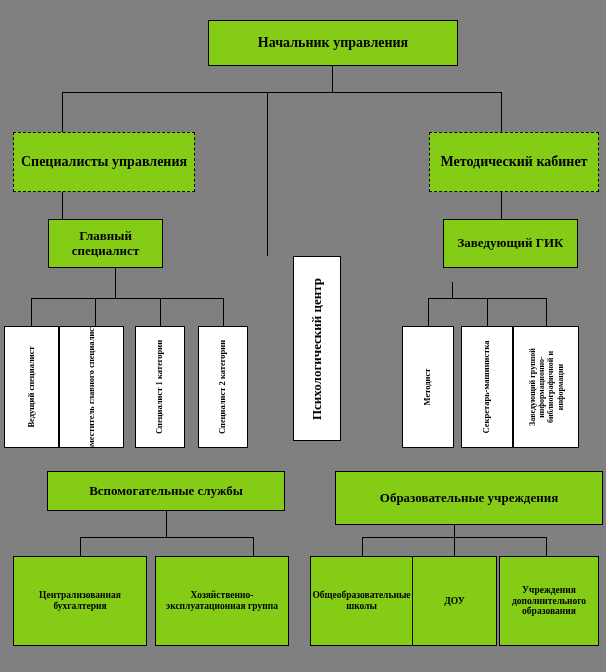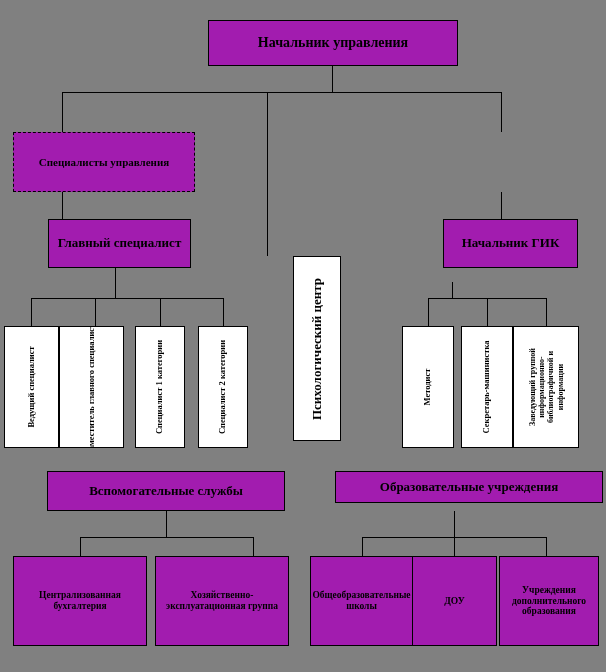--- a/index.html
+++ b/index.html
@@ -15,21 +15,21 @@
     overflow: hidden;
   }
   #canvas {
     position: absolute;
     left: 0; top: 0;
     width: 606px;
     height: 672px;
   }
   .box {
     position: absolute;
-    background: #a21caf;
+    background: #84cc16;
     border: 1px solid #000000;
     box-sizing: border-box;
     display: flex;
     align-items: center;
     justify-content: center;
     text-align: center;
     color: #000000;
     line-height: 1.15;
     z-index: 3;
   }
@@ -61,21 +61,21 @@
   }
   .line {
     position: absolute;
     background: #000000;
     z-index: 1;
   }
   .h { height: 1px; }
   .v { width: 1px; }
 
   .t-title { font-size: 14px; font-weight: bold; }
-  .t-big { font-size: 11px; font-weight: bold; }
+  .t-big { font-size: 14px; font-weight: bold; }
   .t-mid { font-size: 13px; font-weight: bold; }
   .t-small { font-size: 8.5px; font-weight: bold; }
   .t-vsmall { font-size: 8px; font-weight: bold; }
   .t-lower { font-size: 9.5px; font-weight: bold; }
 </style>
 </head>
 <body>
 
 <div id="canvas">
 
@@ -116,27 +116,30 @@
   <div class="line v" style="left:546px; top:537px; height:19px;"></div>
 
   <div class="box t-title" style="left:208px; top:20px; width:250px; height:46px;">
     <span class="txt">Начальник управления</span>
   </div>
 
   <div class="box dashed t-big" style="left:13px; top:132px; width:182px; height:60px;">
     <span class="txt">Специалисты управления</span>
   </div>
 
+  <div class="box dashed t-big" style="left:429px; top:132px; width:170px; height:60px;">
+    <span class="txt">Методический кабинет</span>
+  </div>
 
-  <div class="box t-mid" style="left:48px; top:219px; width:143px; height:49px;">
+  <div class="box t-mid" style="left:48px; top:219px; width:115px; height:49px;">
     <span class="txt">Главный специалист</span>
   </div>
 
   <div class="box t-mid" style="left:443px; top:219px; width:135px; height:49px;">
-    <span class="txt">Начальник ГИК</span>
+    <span class="txt">Заведующий ГИК</span>
   </div>
 
   <div class="vbox" style="left:293px; top:256px; width:48px; height:185px;">
     <span class="vtxt t-mid">Психологический центр</span>
   </div>
 
   <div class="vbox" style="left:4px; top:326px; width:55px; height:122px;">
     <span class="vtxt t-small">Ведущий специалист</span>
   </div>
   <div class="vbox" style="left:59px; top:326px; width:65px; height:122px;">
@@ -156,21 +159,21 @@
     <span class="vtxt t-small">Секретарь-машинистка</span>
   </div>
   <div class="vbox" style="left:513px; top:326px; width:66px; height:122px;">
     <span class="vtxt t-vsmall" style="white-space:normal; width:118px;">Заведующий группой информационно-библиографичной и информации</span>
   </div>
 
   <div class="box t-mid" style="left:47px; top:471px; width:238px; height:40px;align-items:center;">
     <span class="txt">Вспомогательные службы</span>
   </div>
 
-  <div class="box t-mid" style="left:335px; top:471px; width:268px; height:32px;">
+  <div class="box t-mid" style="left:335px; top:471px; width:268px; height:54px;">
     <span class="txt">Образовательные учреждения</span>
   </div>
 
   <div class="box t-lower" style="left:155px; top:556px; width:134px; height:90px;">
     <span class="txt">Хозяйственно-эксплуатационная группа</span>
   </div>
   <div class="box t-lower" style="left:13px; top:556px; width:134px; height:90px;">
     <span class="txt">Централизованная бухгалтерия</span>
   </div>
 

